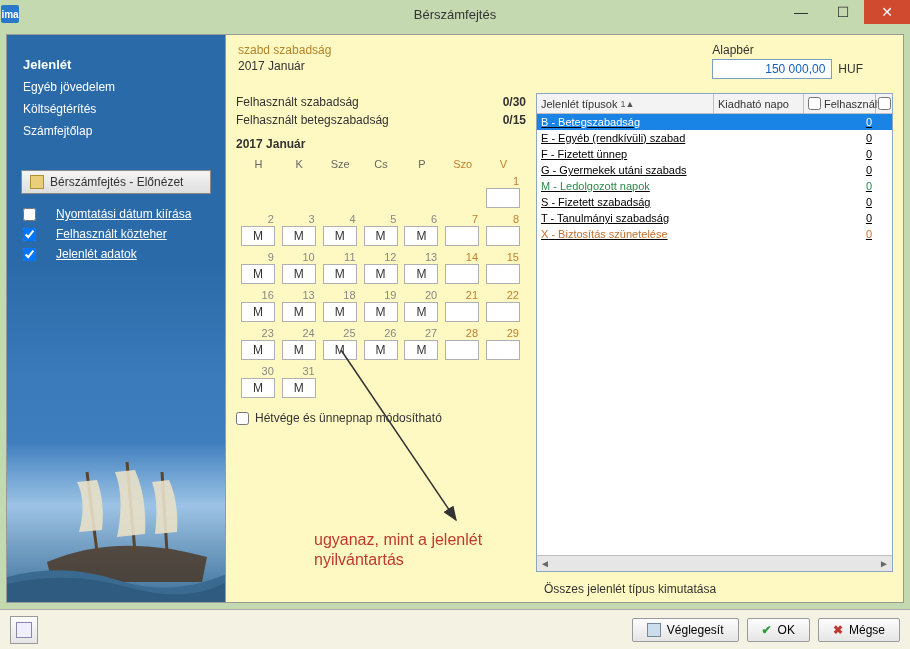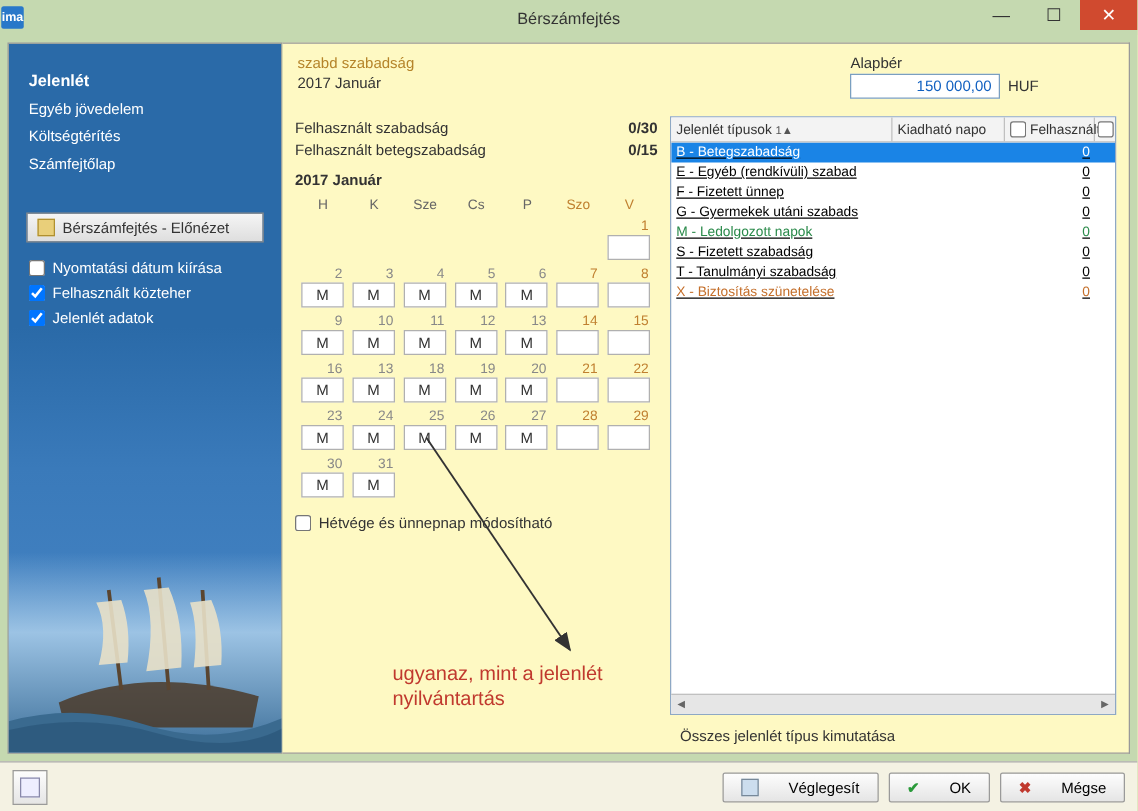--- a/index.html
+++ b/index.html
@@ -101,23 +101,24 @@
   .sidebar .preview-btn .picon {
     width: 14px;
     height: 14px;
     background: #e9cf7a;
     border: 1px solid #b09030;
     display:inline-block;
   }
   .sidebar .chk {
     display: flex;
     align-items: center;
-    gap: 6px;
+    gap: 20px;
     padding: 3px 16px;
     font-size: 12px;
+    text-decoration: underline;
   }
   .sidebar .chk input { margin:0; }
   .sidebar .ship {
     position: absolute;
     bottom: 0;
     left: 0;
     right: 0;
     height: 160px;
     background: linear-gradient(to bottom, rgba(255,255,255,0) 0%, #9cc3e4 40%, #3d6f99 100%);
     overflow: hidden;
@@ -131,21 +132,21 @@
     display: flex;
     flex-direction: column;
   }
   .main-top {
     padding: 8px 12px;
     display: flex;
   }
   .left-top { flex: 1; }
   .szabad { color: #b5842a; font-size: 12px; }
   .period { color: #333; font-size: 12px; margin-top: 2px; }
-  .alapber-block { margin-right: 60px; }
+  .alapber-block { margin-right: 28px; }
   .alapber-label { color: #333; font-size: 12px; }
   .alapber-row { display: flex; align-items: center; gap: 6px; margin-top: 2px;}
   .alapber-input {
     border: 1px solid #7a9fc0;
     background: white;
     width: 120px;
     height: 20px;
     text-align: right;
     padding: 2px 6px;
     font-size: 12px;
@@ -274,21 +275,21 @@
     gap: 8px;
   }
   .bottombar .spacer { flex: 1; }
   .btn {
     background: linear-gradient(#fdfdfd, #e5e5e5);
     border: 1px solid #9a9a9a;
     padding: 4px 14px;
     font-size: 12px;
     display: flex;
     align-items: flex-end;
-    gap: 24px;
+    gap: 6px;
     cursor: pointer;
     border-radius: 2px;
   }
   .icon-doc {
     width: 16px; height: 16px; background: #eef; border: 1px solid #88a; display:inline-block;
   }
   .ok-icon { color: #2a9a3a; font-weight: bold; }
   .cancel-icon { color: #c0392e; font-weight: bold; }
   .copy-icon { width:14px; height:14px; background:#cde; border:1px solid #789; display:inline-block;}
   .smallbtn {

